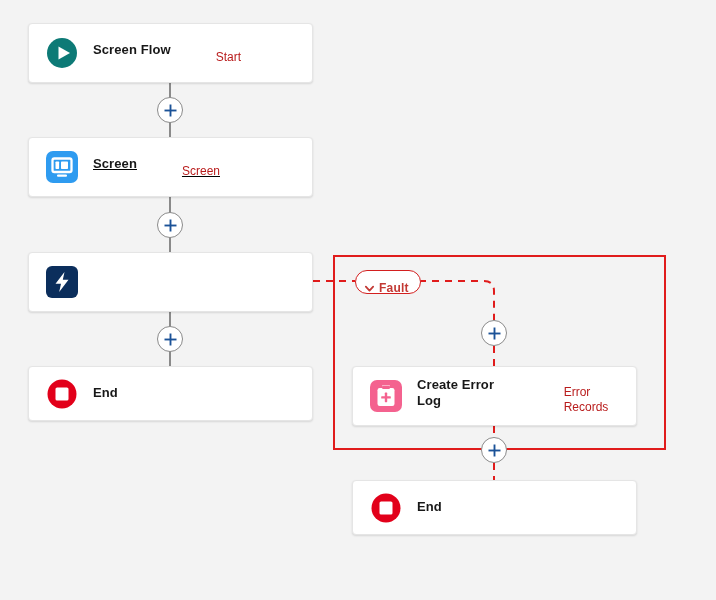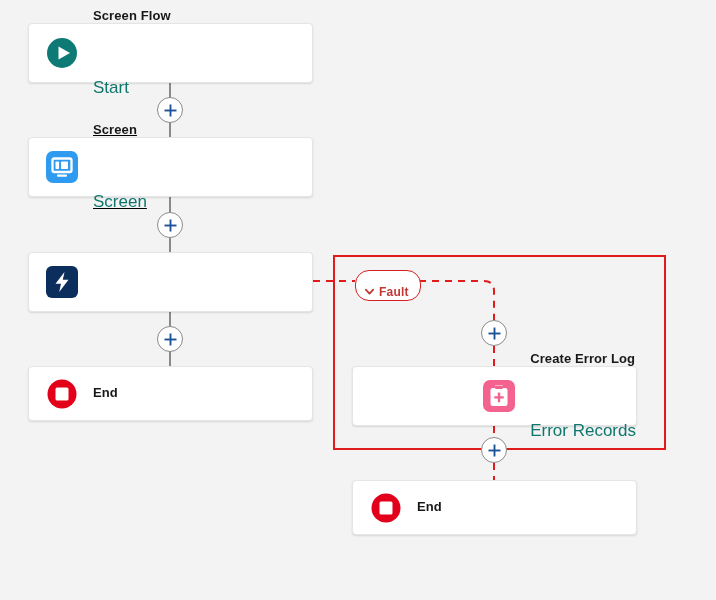--- a/index.html
+++ b/index.html
@@ -45,34 +45,34 @@
     height: 34px;
     margin-left: 16px;
     margin-right: 14px;
     flex: 0 0 auto;
     display: flex;
     align-items: center;
     justify-content: center;
   }
   .node-text {
     display: flex;
-    flex-direction: column;
+    flex-direction: row;
     justify-content: center;
     line-height: 1.25;
     gap: 45px;
   }
   .node-title {
     font-size: 13px;
     font-weight: bold;
     color: #181818;
     letter-spacing: 0.1px;
   }
   .node-sub {
-    font-size: 17px;
-    color: #0f766e;
+    font-size: 12px;
+    color: #b91c1c;
     margin-top: 8px;
   }
 
   
   .plus-btn {
     position: absolute;
     width: 26px;
     height: 26px;
     border-radius: 50%;
     background: #ffffff;
@@ -81,21 +81,21 @@
     display: flex;
     align-items: center;
     justify-content: center;
     cursor: pointer;
   }
   .plus-btn svg { display: block; }
 
   
   .fault-pill {
     position: absolute;
-    height: 31px;
+    height: 24px;
     background: #ffffff;
     border: 1.8px solid #d31f1f;
     border-radius: 14px;
     display: flex;
     align-items: center;
     padding: 12px 11px 0 8px;
     box-sizing: border-box;
     cursor: pointer;
     gap: 4px;
   }

